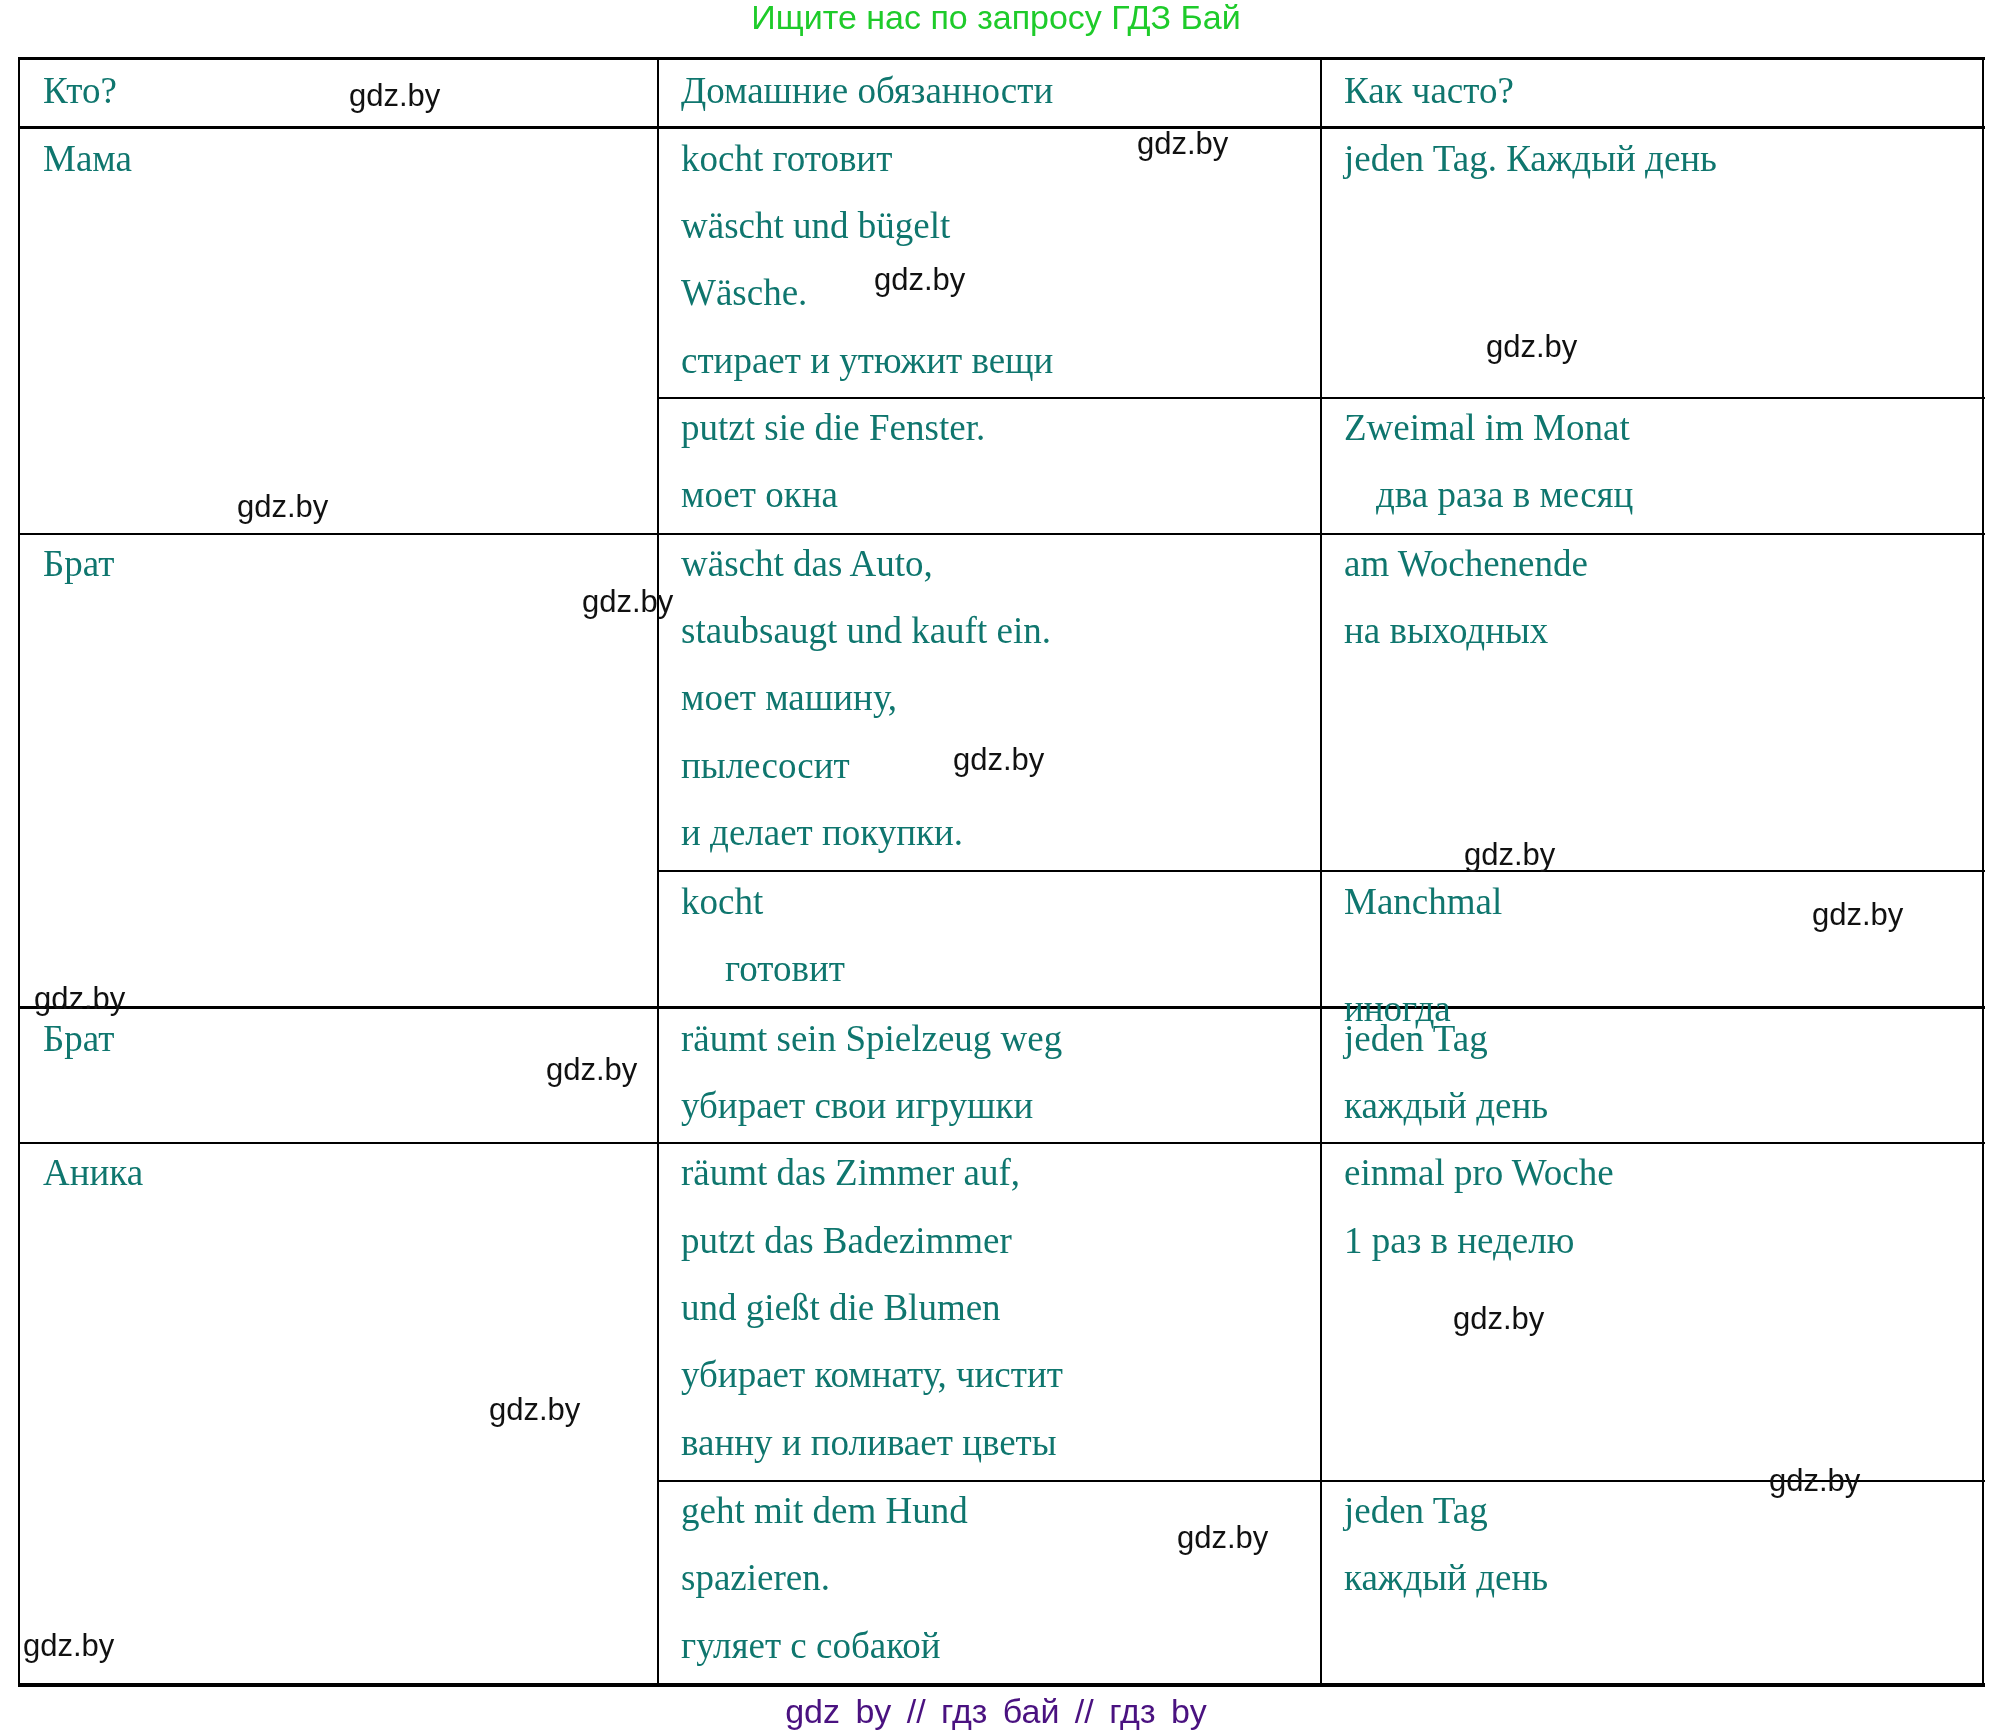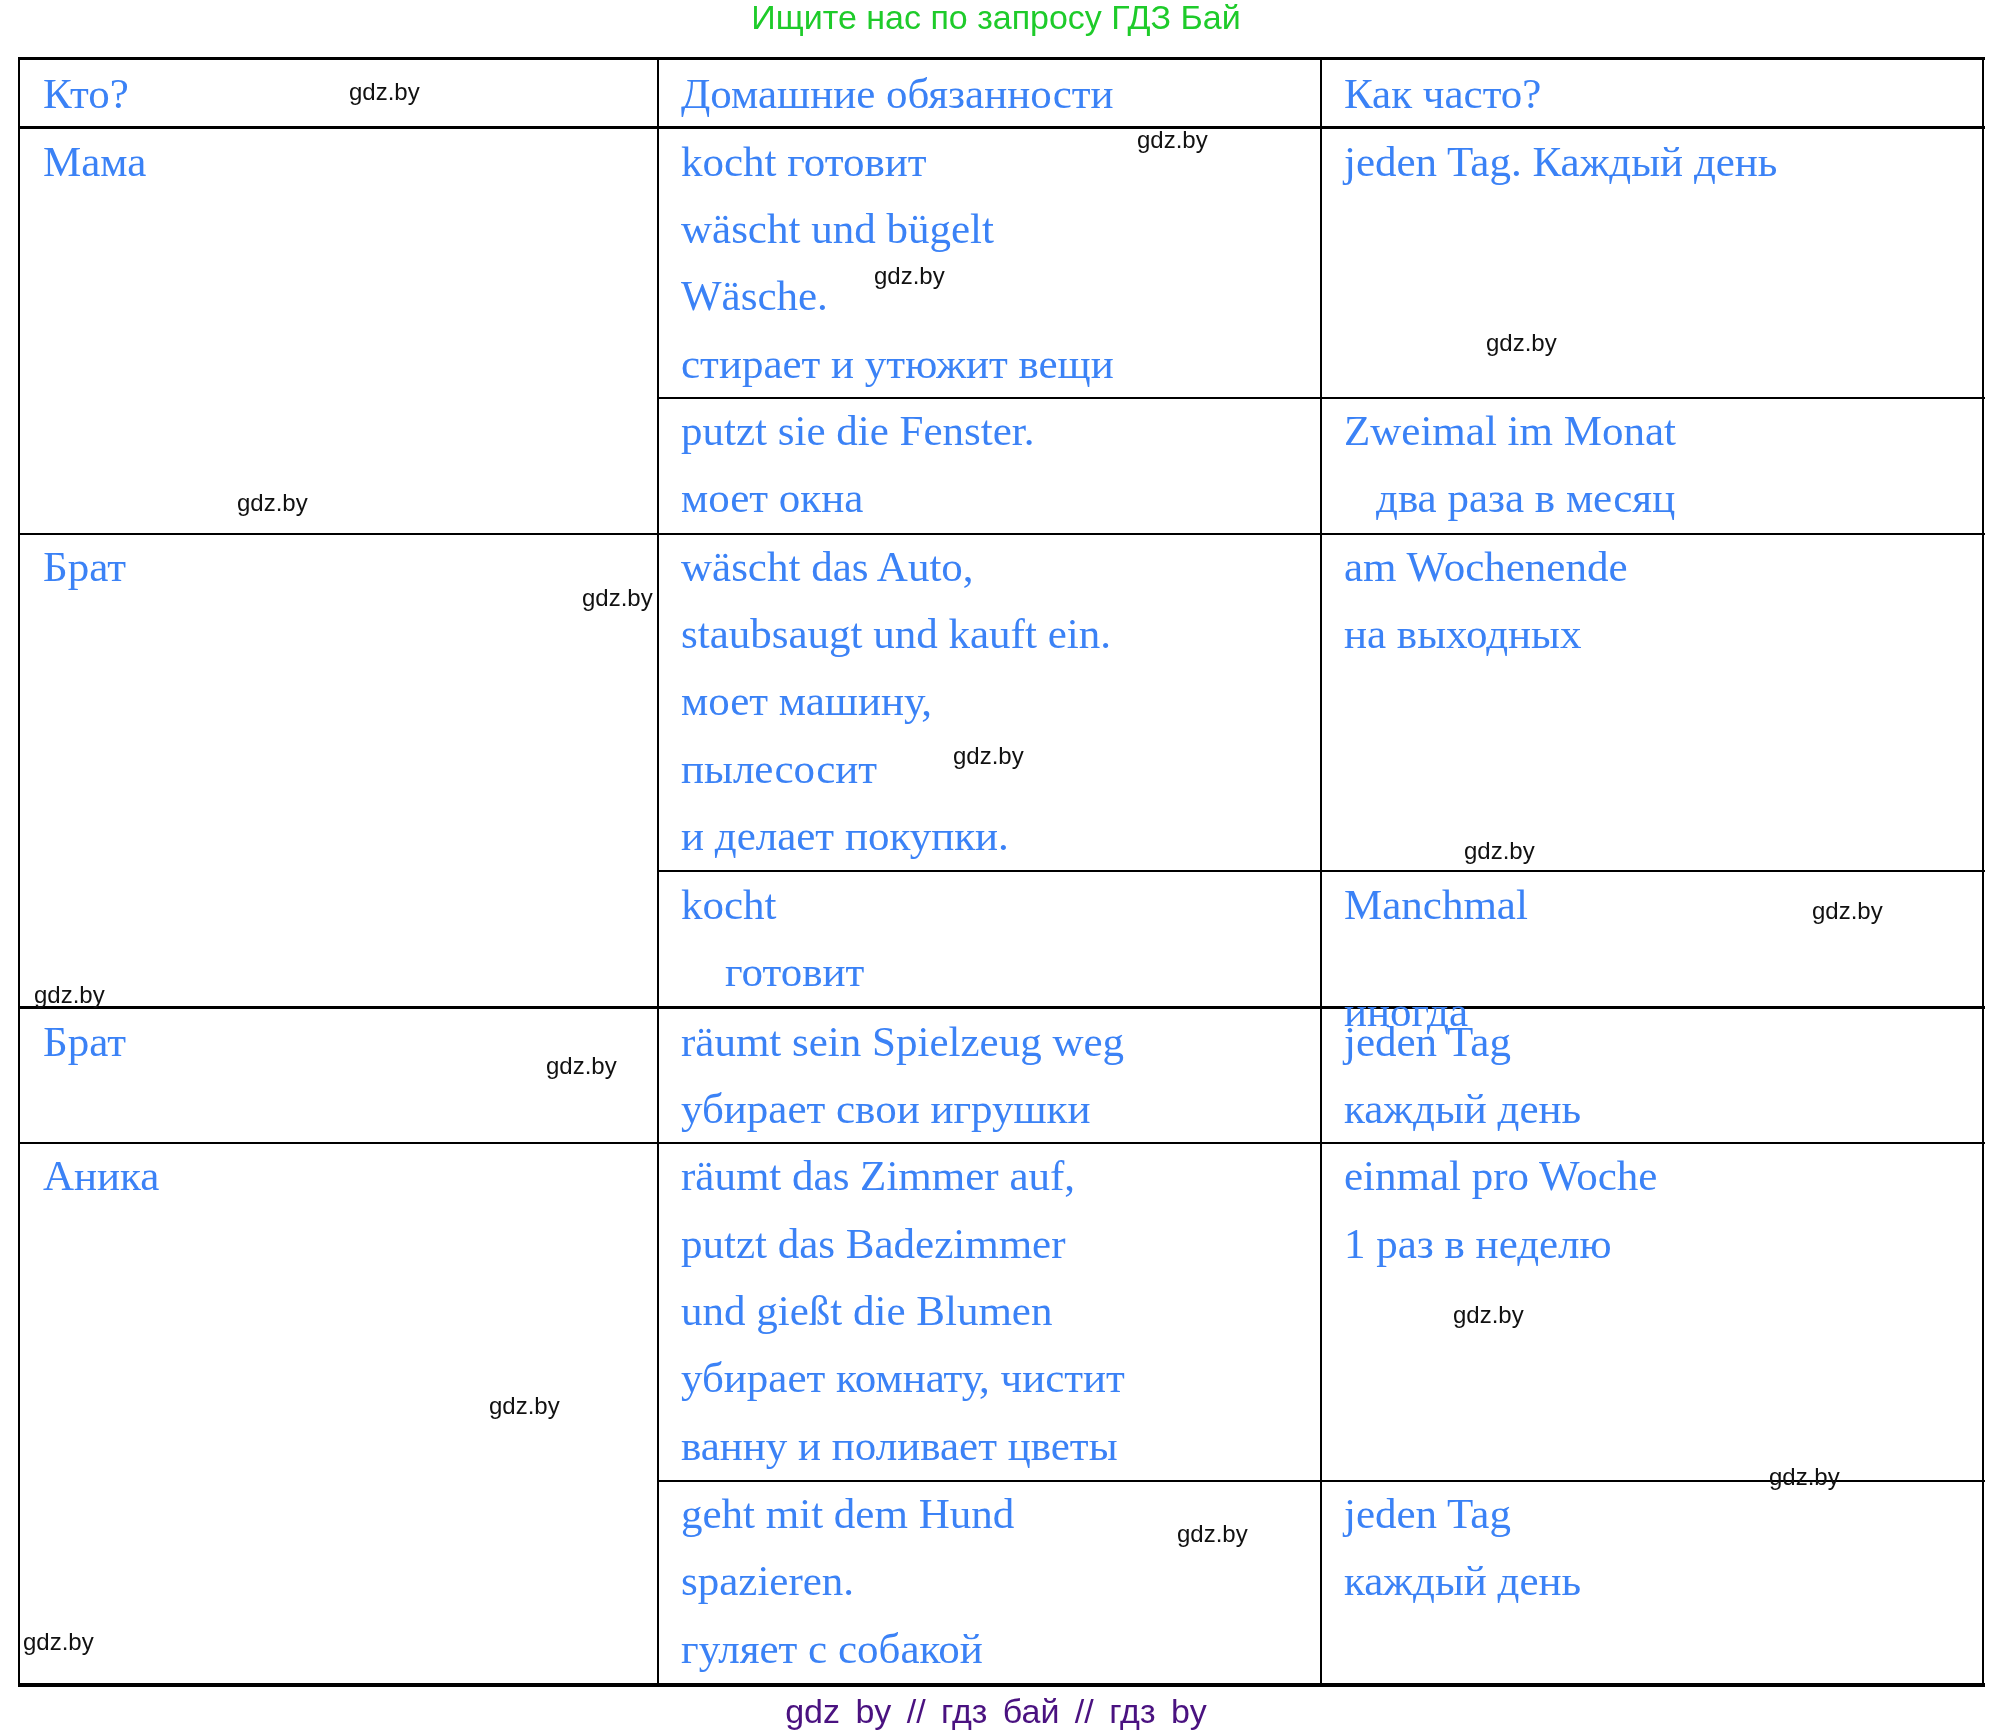--- a/index.html
+++ b/index.html
@@ -2,22 +2,22 @@
 <html><head>
 <meta charset="utf-8">
 <style>
   html,body{margin:0;padding:0;background:#ffffff;}
   body{width:1992px;height:1736px;position:relative;overflow:hidden;}
   .banner{position:absolute;left:0;width:1992px;text-align:center;font-family:"Liberation Sans","DejaVu Sans",sans-serif;}
   .banner.top{top:-2px;font-size:34px;color:#1ecb2a;}
   .banner.bottom{top:1692px;font-size:34px;color:#4a1280;word-spacing:6px;}
   .hline{position:absolute;background:#000;}
   .vline{position:absolute;background:#000;width:2px;}
-  .txt{position:absolute;font-family:"Liberation Serif","DejaVu Serif",serif;font-size:43px;color:#3b82f6;white-space:nowrap;line-height:1;}
-  .wm{position:absolute;font-family:"Liberation Sans","DejaVu Sans",sans-serif;font-size:24px;color:#111;white-space:nowrap;line-height:1;}
+  .txt{position:absolute;font-family:"Liberation Serif","DejaVu Serif",serif;font-size:37px;color:#0f766e;white-space:nowrap;line-height:1;}
+  .wm{position:absolute;font-family:"Liberation Sans","DejaVu Sans",sans-serif;font-size:31px;color:#111;white-space:nowrap;line-height:1;}
 </style>
 </head>
 <body>
 
 <div class="banner top">Ищите нас по запросу ГДЗ Бай</div>
 
 <div>
   <div class="hline" style="left:18px;top:57px;width:1967px;height:3px;"></div>
   <div class="hline" style="left:18px;top:126px;width:1967px;height:3px;"></div>
   <div class="hline" style="left:658px;top:397px;width:1327px;height:2px;"></div>

